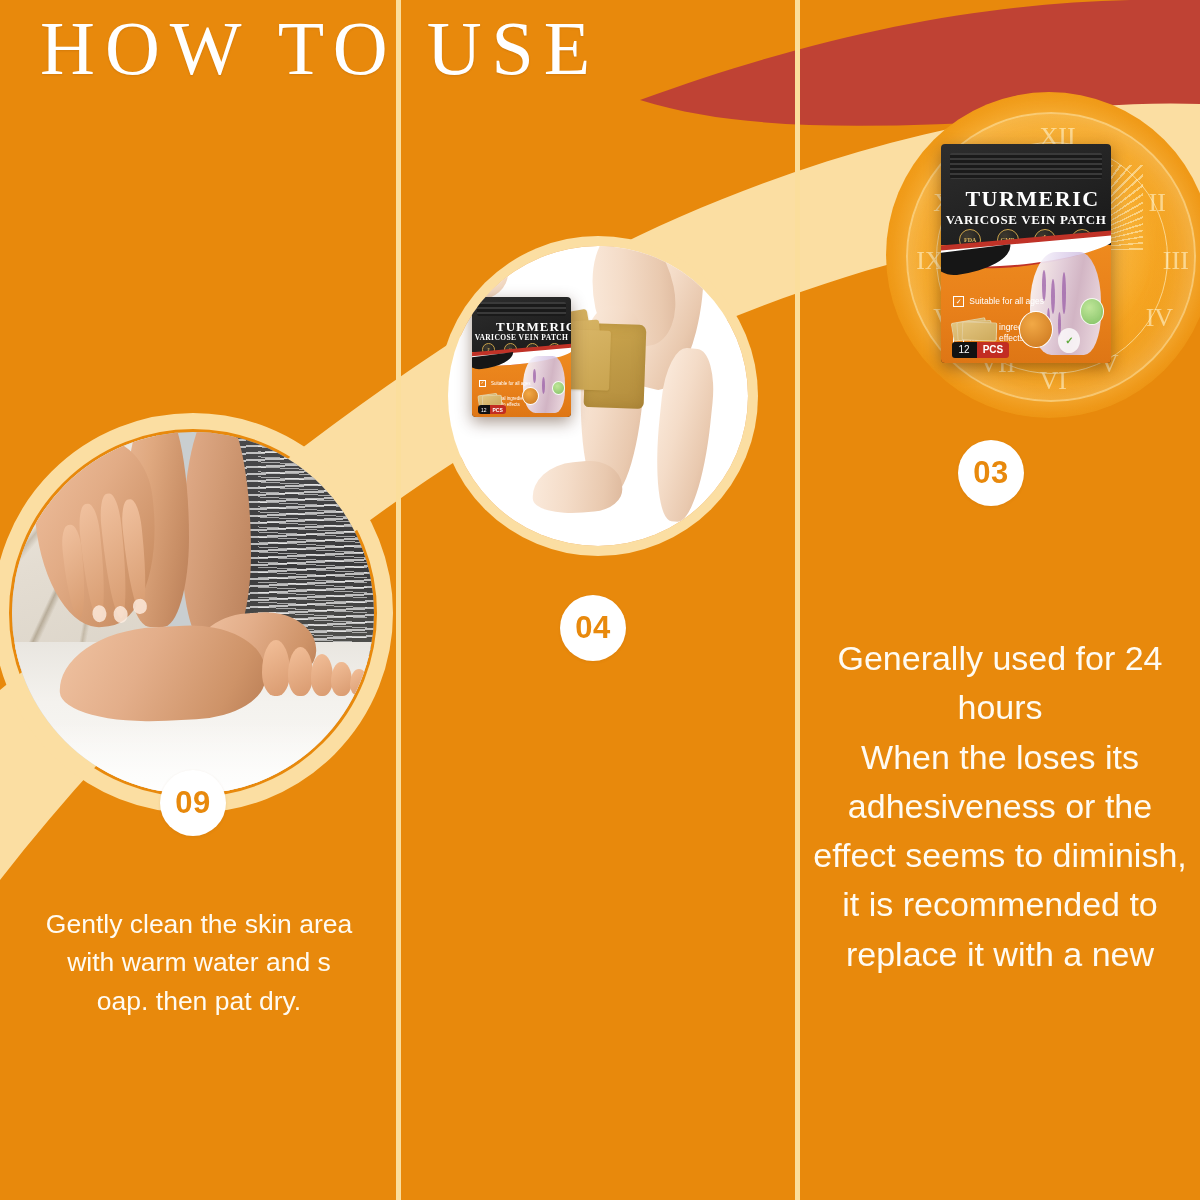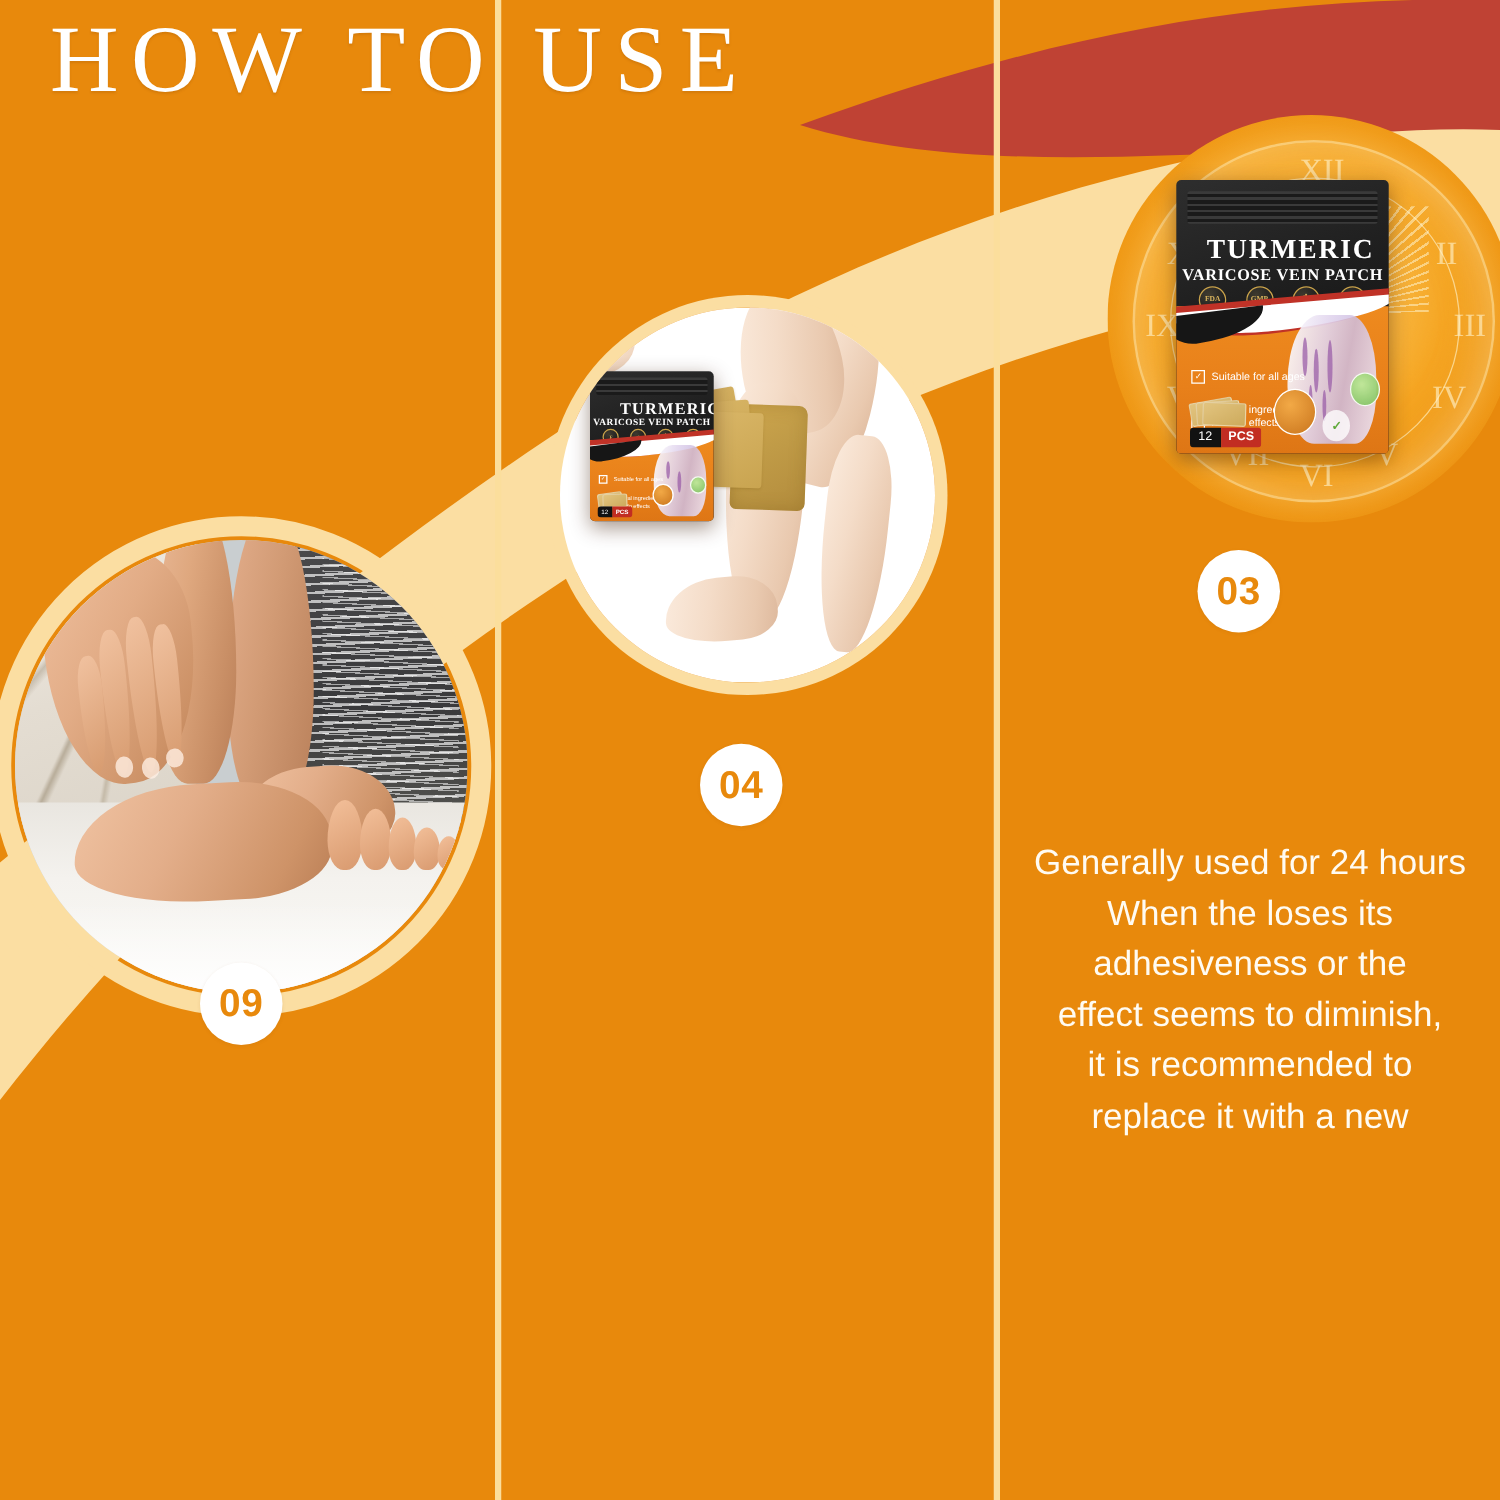--- a/index.html
+++ b/index.html
@@ -52,21 +52,21 @@
 
   
   .desc{
     position:absolute;color:#FFFBF2;text-align:center;
     font-size:26.5px;line-height:1.45;font-weight:400;
     font-family:"Liberation Sans", sans-serif;
     white-space:pre-line;
   }
   .t01{left:6px;top:905px;width:386px;}
   .t02{left:404px;top:770px;width:386px;}
-  .t03{left:802px;top:670px;width:396px;font-size:28px;}
+  .t03{left:802px;top:634px;width:396px;font-size:34px;}
 
   
   .shower{position:absolute;inset:0;background:#C9CED0;}
   .sh-wall-l{position:absolute;left:0;top:0;width:40%;height:72%;
      background:linear-gradient(160deg,#F1EDE6 0%,#E4DDD2 45%,#D9D2C6 100%);}
   .sh-wall-veins{position:absolute;left:2%;top:8%;width:30%;height:62%;
      background:
        linear-gradient(115deg,transparent 44%,rgba(150,135,110,.55) 46%,transparent 49%),
        linear-gradient(100deg,transparent 62%,rgba(160,145,118,.42) 64%,transparent 67%),
        linear-gradient(130deg,transparent 24%,rgba(140,125,100,.35) 26%,transparent 29%);}
@@ -249,20 +249,23 @@
         <div class="finger" style="left:54%;top:30%;width:17%;height:66%"></div>
         <div class="finger" style="left:72%;top:34%;width:16%;height:60%"></div>
         <div class="finger" style="left:20%;top:44%;width:16%;height:50%"></div>
         <div class="nail" style="left:39%;top:88%;width:12%;height:9%"></div>
         <div class="nail" style="left:57%;top:90%;width:12%;height:9%"></div>
         <div class="nail" style="left:74%;top:87%;width:11%;height:8%"></div>
       </div>
     </div>
   </div>
   <div class="badge b01">09</div>
+  <div class="desc t01">Gently clean the skin area
+with warm water and s
+oap. then pat dry.</div>
 
   <div class="circle c02 ring">
     <div class="photo p2">
       <div class="p2-leg p2-leg-back"></div>
       <div class="p2-leg p2-shin-back"></div>
       <div class="p2-leg p2-thigh"></div>
       <div class="p2-knee"></div>
       <div class="p2-leg p2-calf"></div>
       <div class="p2-leg p2-foot"></div>
       <div class="patch"></div>

